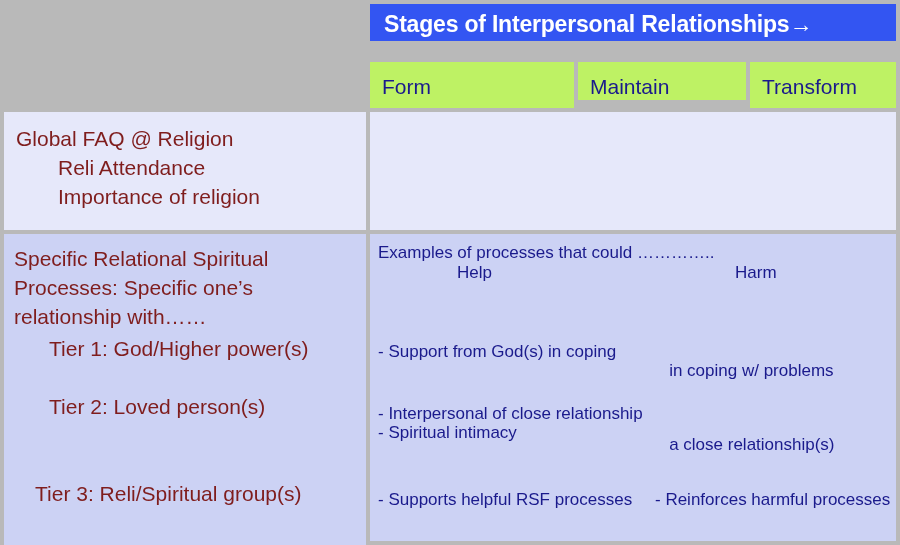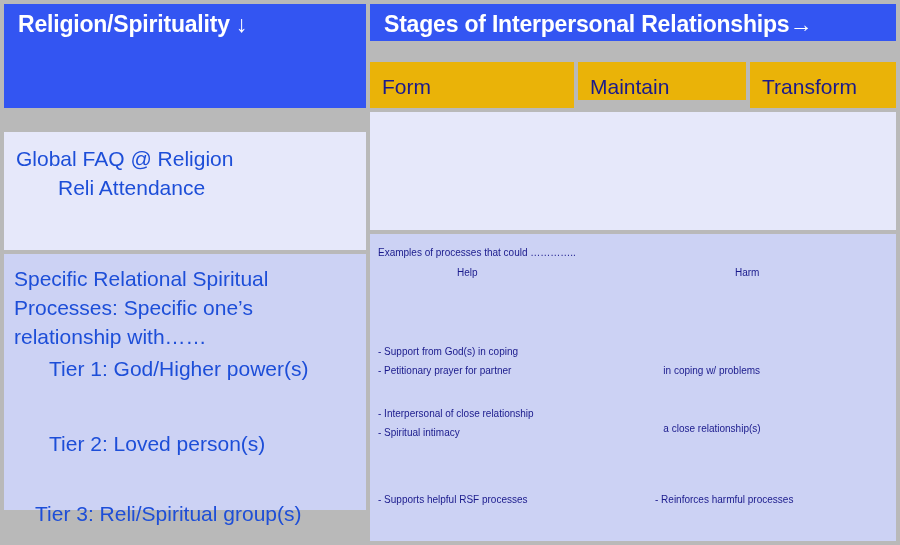--- a/index.html
+++ b/index.html
@@ -20,98 +20,94 @@
     background:#3355f2;
     color:#ffffff;
     font-weight:bold;
     font-size:23px;
     letter-spacing:-0.2px;
   }
   .hdr-blue .txt{position:absolute;left:14px;top:7px;white-space:nowrap;}
 
   
   .subhdr{
-    background:#eab308;
+    background:#bef264;
     color:#1a1a8c;
     font-size:21px;
   }
   .subhdr .txt{position:absolute;left:12px;top:13px;white-space:nowrap;}
 
   
   .body-light{background:#e6e8fa;}
   .body-mid{background:#ccd2f4;}
 
   .big{
-    color:#1d4ed8;
+    color:#7f1d1d;
     font-size:21px;
     line-height:29px;
-    margin-top:20px;
   }
   .small{
     color:#1a1a8c;
-    font-size:10px;
+    font-size:17px;
     line-height:19px;
   }
   .nowrap{white-space:nowrap;}
   .abs{position:absolute;}
 </style>
 </head>
 <body>
 
 <div id="slide">
 
-  <div class="cell hdr-blue" style="left:4px;top:4px;width:362px;height:104px;">
-    <span class="txt">Religion/Spirituality ↓</span>
-  </div>
 
   <div class="cell hdr-blue" style="left:370px;top:4px;width:526px;height:37px;">
     <span class="txt">Stages of Interpersonal Relationships→</span>
   </div>
 
   <div class="cell subhdr" style="left:370px;top:62px;width:204px;height:46px;">
     <span class="txt">Form</span>
   </div>
   <div class="cell subhdr" style="left:578px;top:62px;width:168px;height:38px;text-decoration:underline;">
     <span class="txt">Maintain</span>
   </div>
   <div class="cell subhdr" style="left:750px;top:62px;width:146px;height:46px;">
     <span class="txt">Transform</span>
   </div>
 
   <div class="cell body-light big" style="left:4px;top:112px;width:362px;height:118px;">
     <div class="abs nowrap" style="left:12px;top:12px;">Global FAQ @ Religion</div>
     <div class="abs nowrap" style="left:54px;top:41px;">Reli  Attendance</div>
+    <div class="abs nowrap" style="left:54px;top:70px;">Importance of religion</div>
   </div>
 
   <div class="cell body-light" style="left:370px;top:112px;width:526px;height:118px;">
     <span class="abs" style="left:10px;top:8px;"></span>
   </div>
 
-  <div class="cell body-mid big" style="left:4px;top:234px;width:362px;height:256px;">
+  <div class="cell body-mid big" style="left:4px;top:234px;width:362px;height:311px;">
     <div class="abs nowrap" style="left:10px;top:10px;">Specific Relational Spiritual</div>
     <div class="abs nowrap" style="left:10px;top:39px;">Processes: Specific one’s</div>
     <div class="abs nowrap" style="left:10px;top:68px;">relationship with……</div>
 
     <div class="abs nowrap" style="left:45px;top:100px;">Tier 1: God/Higher power(s)</div>
-    <div class="abs nowrap" style="left:45px;top:175px;">Tier 2: Loved person(s)</div>
+    <div class="abs nowrap" style="left:45px;top:158px;">Tier 2: Loved person(s)</div>
     <div class="abs nowrap" style="left:31px;top:245px;">Tier 3: Reli/Spiritual group(s)</div>
   </div>
 
   <div class="cell body-mid small" style="left:370px;top:234px;width:526px;height:307px;">
 
     <div class="abs nowrap" style="left:8px;top:9px;">Examples of processes that could …………..</div>
 
     <div class="abs nowrap" style="left:87px;top:29px;">Help</div>
     <div class="abs nowrap" style="left:365px;top:29px;">Harm</div>
 
     <div class="abs nowrap" style="left:8px;top:108px;">- Support from God(s) in coping</div>
-    <div class="abs nowrap" style="left:8px;top:127px;">- Petitionary prayer for partner</div>
     <div class="abs nowrap" style="left:285px;top:127px;white-space:pre;">   in coping w/ problems</div>
 
     <div class="abs nowrap" style="left:8px;top:170px;">- Interpersonal of close relationship</div>
     <div class="abs nowrap" style="left:8px;top:189px;">- Spiritual intimacy</div>
-    <div class="abs nowrap" style="left:285px;top:185px;white-space:pre;">   a close relationship(s)</div>
+    <div class="abs nowrap" style="left:285px;top:201px;white-space:pre;">   a close relationship(s)</div>
 
     <div class="abs nowrap" style="left:8px;top:256px;">- Supports helpful RSF processes</div>
     <div class="abs nowrap" style="left:285px;top:256px;">- Reinforces harmful processes</div>
   </div>
 
 </div>
 
 </body></html>

